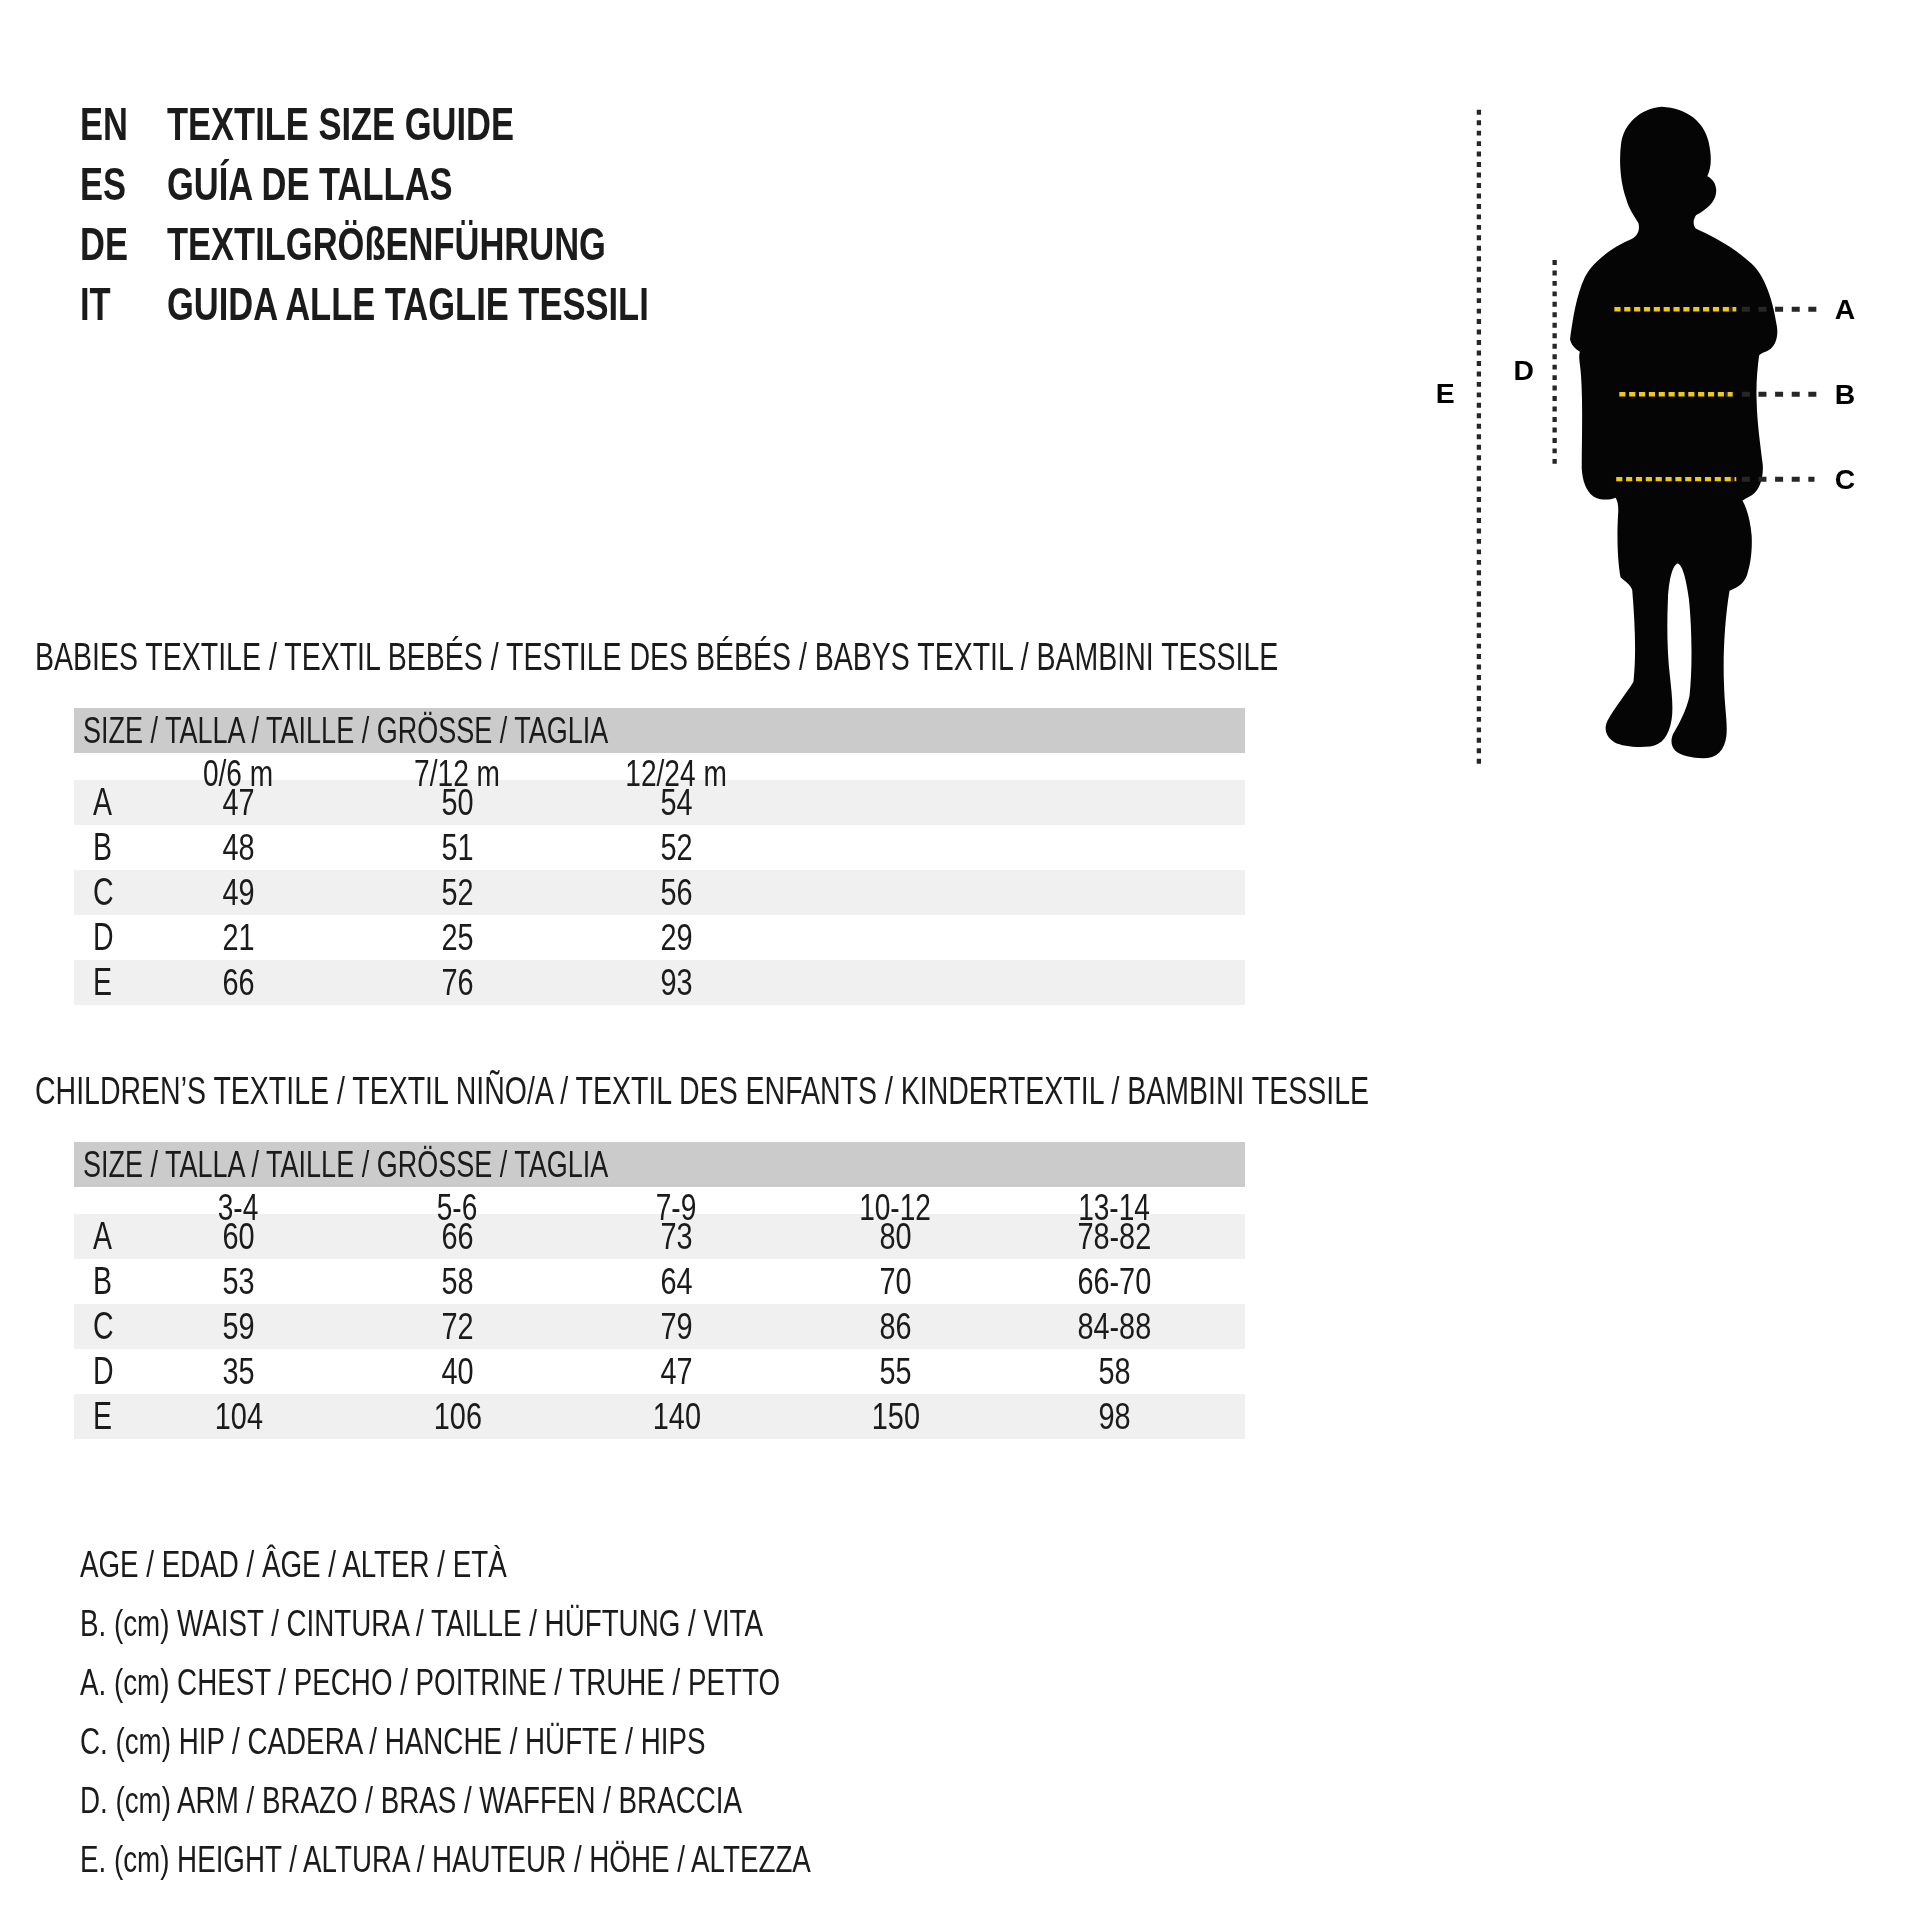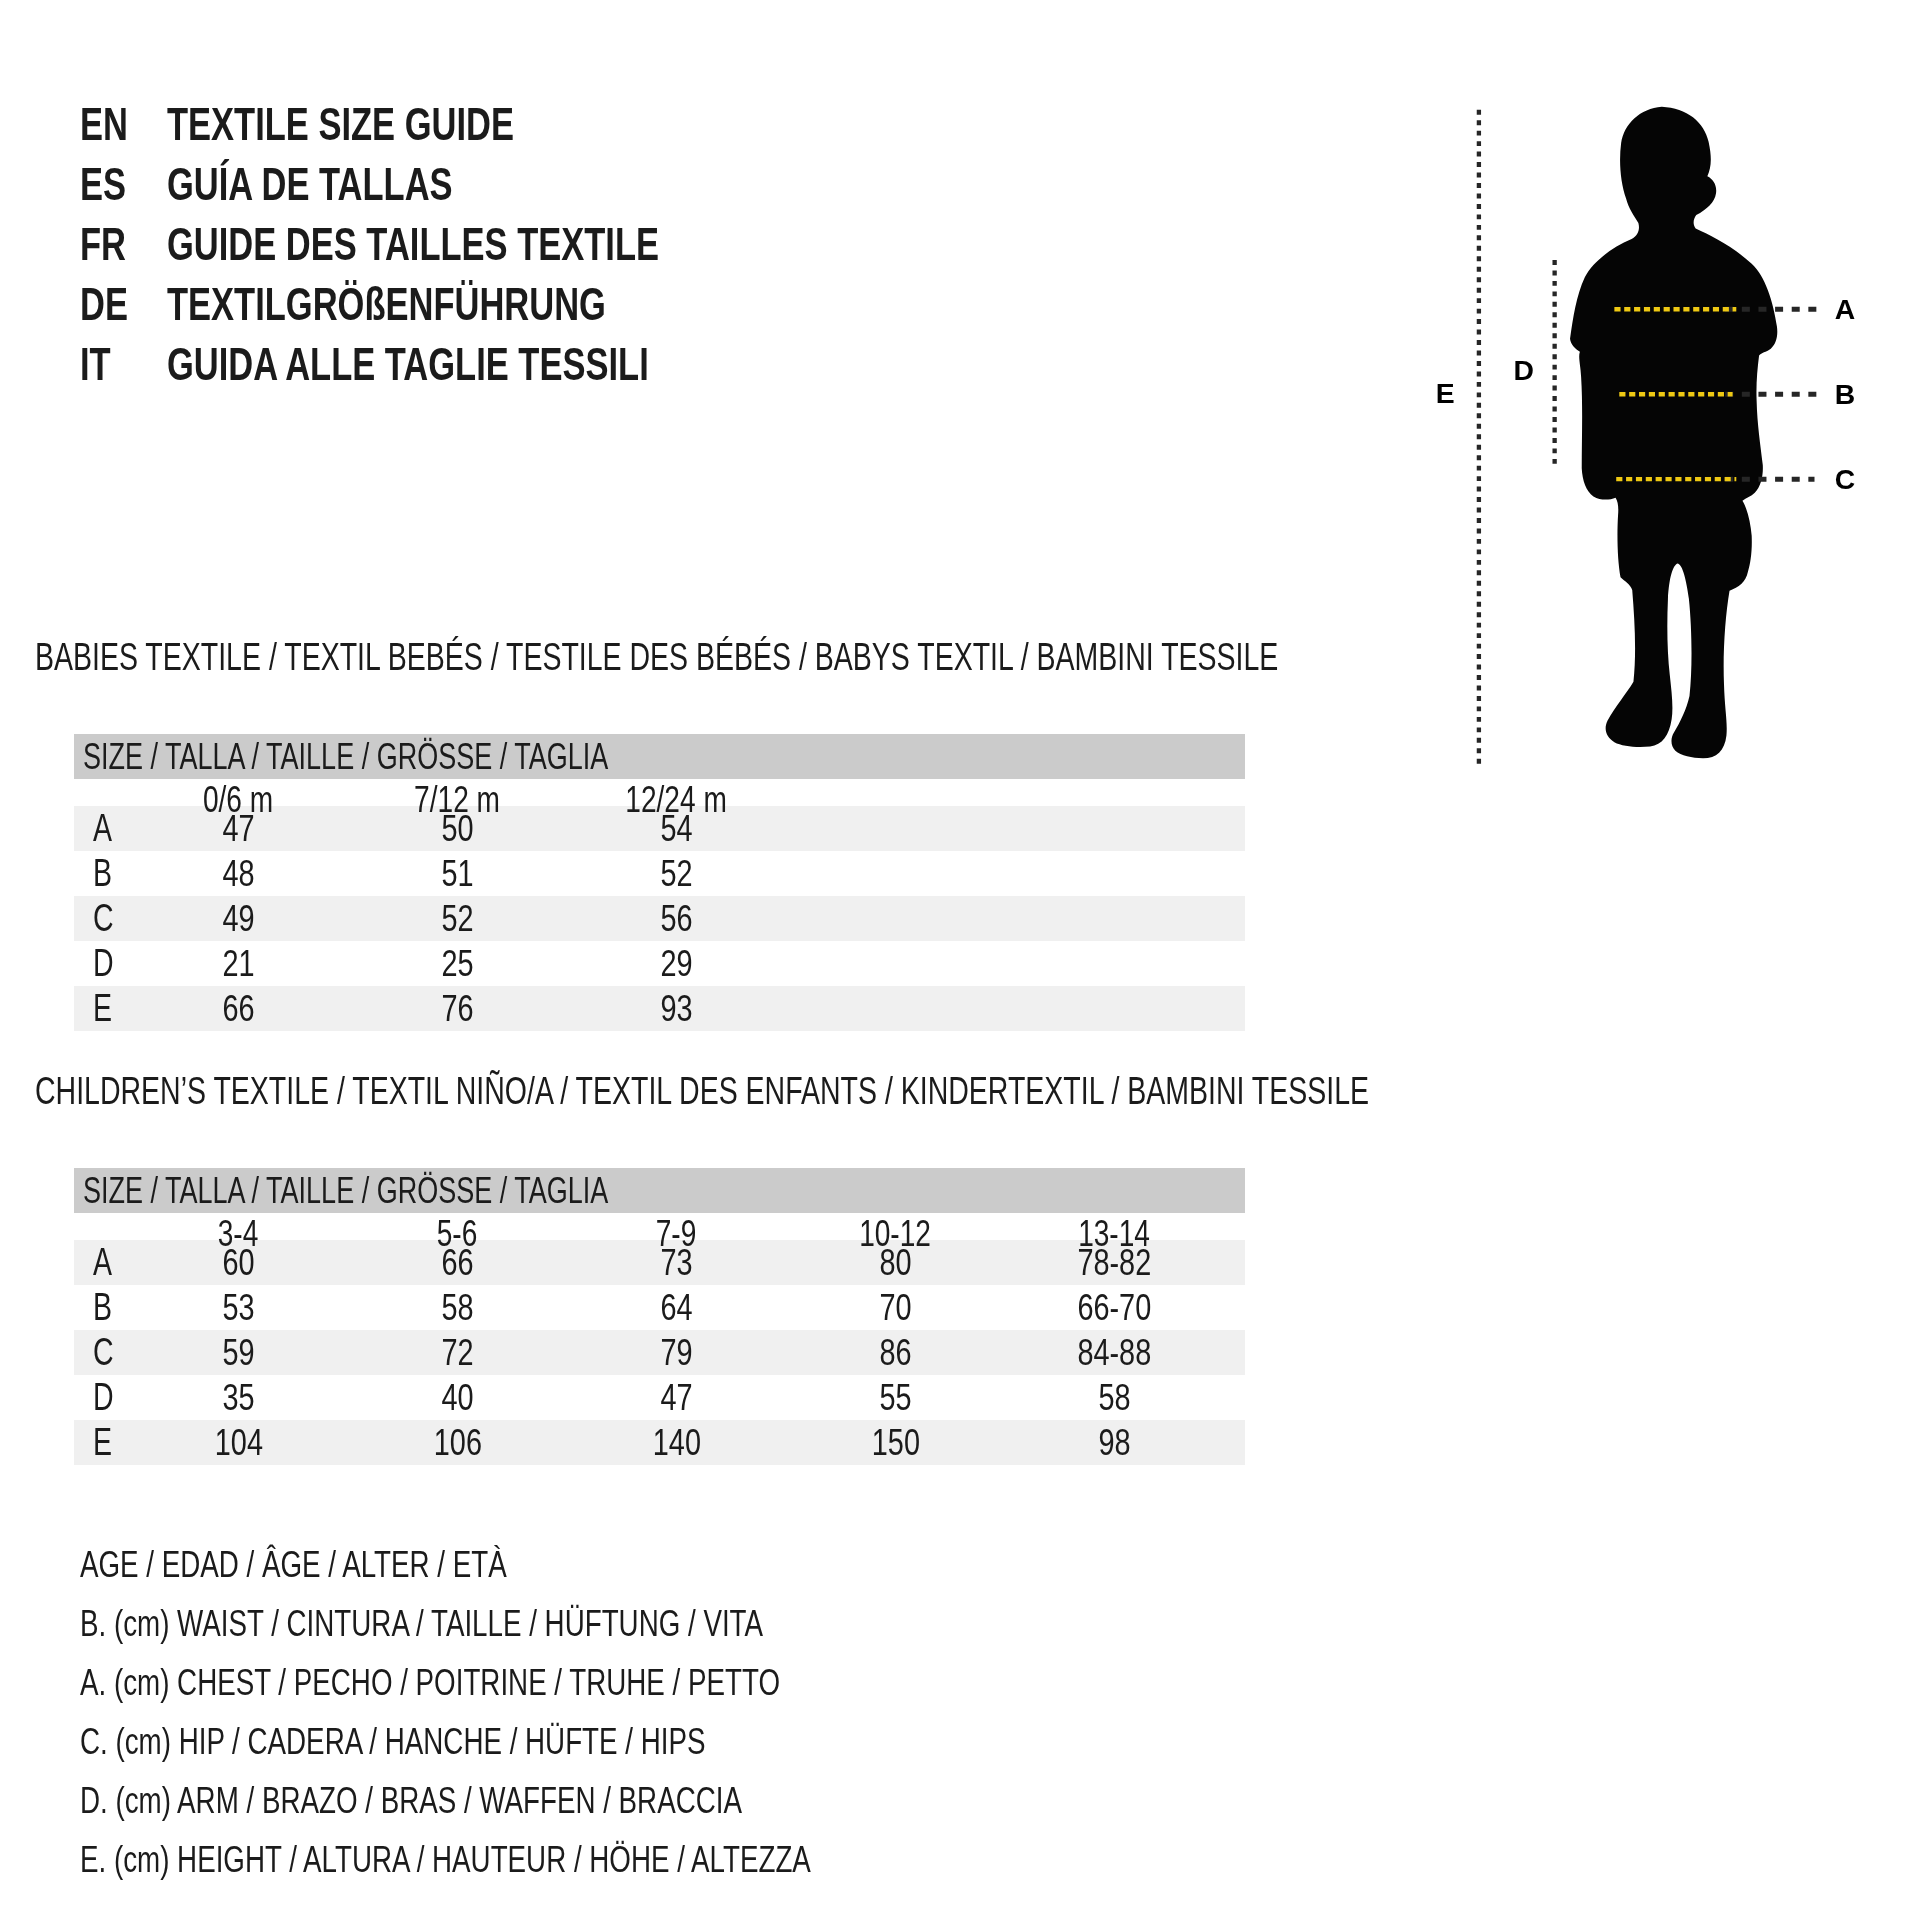--- a/index.html
+++ b/index.html
@@ -21,21 +21,21 @@
   .lang-code{width:87px;}
   
   .section-title{position:absolute;left:35px;font-size:38px;line-height:43px;}
   #babies-title{top:636px;}
   #children-title{top:1070px;}
 
   
   .size-table{position:absolute;left:74px;width:1171px;}
   #babies-table{top:708px;}
   #children-table{top:1142px;}
-  .size-bar{height:45px;background:var(--bar,#cbcbcb);display:flex;align-items:center;padding-left:8.6px;font-size:36px;margin-top:26px;}
+  .size-bar{height:45px;background:var(--bar,#cbcbcb);display:flex;align-items:center;padding-left:8.6px;font-size:36px;}
   .grid{display:grid;align-items:center;}
   .b-grid{grid-template-columns:55px 219px 219px 219px 1fr;}
   .c-grid{grid-template-columns:55px 219px 219px 219px 219px 219px 1fr;}
   .hdr-row{height:27px;font-size:36px;}
   .data-row{height:45px;font-size:37px;}
   .stripe{background:var(--stripe,#f0f0f0);}
   .cell{text-align:center;}
   .label-cell{text-align:left;padding-left:18.5px;font-size:38px;}
 
   
@@ -55,24 +55,20 @@
 <div id="page">
 
   <div id="langs">
     <div class="lang-row">
       <span class="lang-code"><span class="cond">EN</span></span>
       <span class="cond">TEXTILE SIZE GUIDE</span>
     </div>
     <div class="lang-row">
       <span class="lang-code"><span class="cond">ES</span></span>
       <span class="cond">GUÍA DE TALLAS</span>
-    </div>
-    <div class="lang-row">
-      <span class="lang-code"><span class="cond">FR</span></span>
-      <span class="cond">GUIDE DES TAILLES TEXTILE</span>
     </div>
     <div class="lang-row">
       <span class="lang-code"><span class="cond">DE</span></span>
       <span class="cond">TEXTILGRÖßENFÜHRUNG</span>
     </div>
     <div class="lang-row">
       <span class="lang-code"><span class="cond">IT</span></span>
       <span class="cond">GUIDA ALLE TAGLIE TESSILI</span>
     </div>
   </div>

